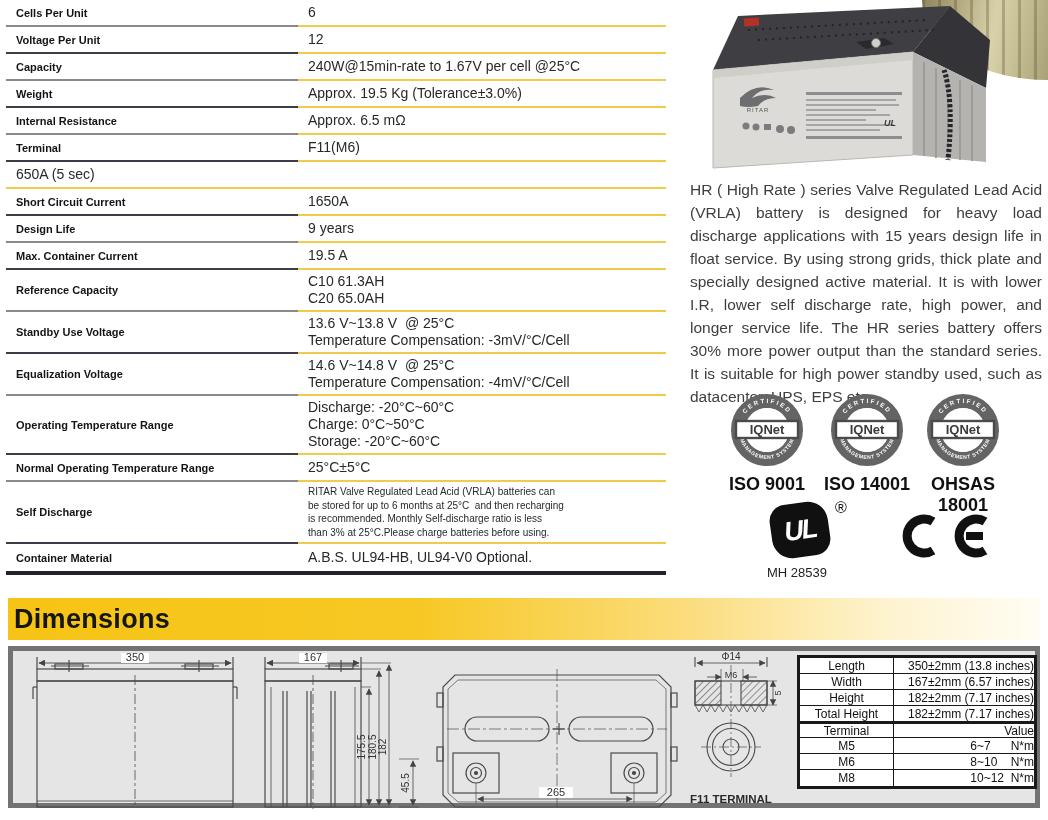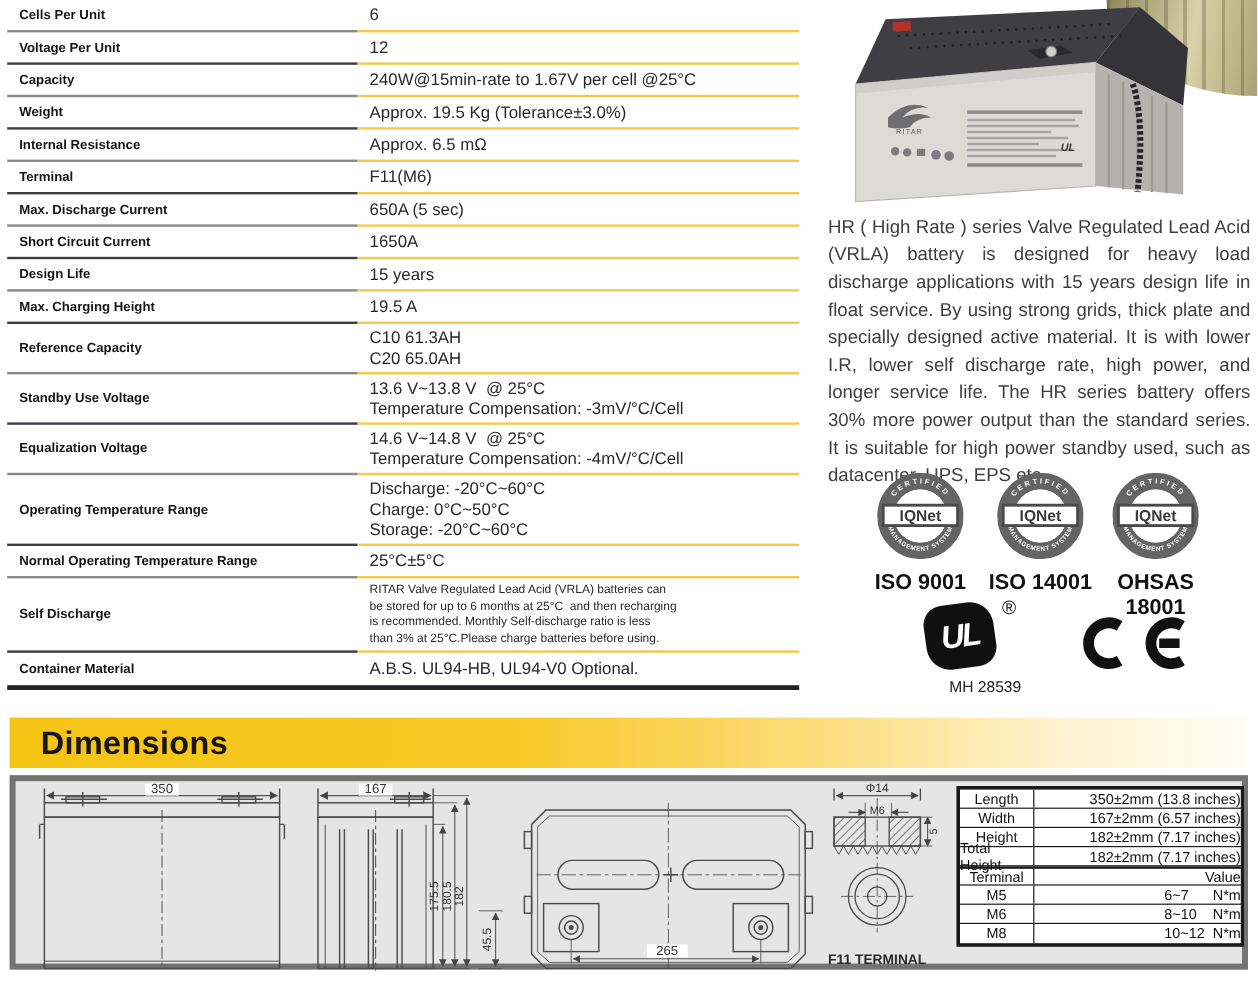--- a/index.html
+++ b/index.html
@@ -47,42 +47,42 @@
   .badge-ohsas    { left:908px; }
 
   .ul-wrap { position:absolute; left:765px; top:503px; width:110px; }
   .ul-box {
     width:58px; height:54px; background:#101010; border-radius:16px 20px 16px 20px;
     transform:rotate(-8deg); display:flex; align-items:center; justify-content:center;
     color:#fff; font-weight:bold; font-style:italic; font-size:27px; letter-spacing:-2px;
     margin-left:6px;
   }
   .ul-reg { position:absolute; left:70px; top:-4px; font-size:16px; color:#111; }
-  .ul-code { margin-top:8px; font-size:13px; color:#222; text-align:center; padding-left:2px; }
+  .ul-code { margin-top:8px; font-size:13px; color:#222; text-align:left; padding-left:2px; }
   .ce-wrap { position:absolute; left:893px; top:513px; }
 
   
   .dim-header {
     position:absolute; left:8px; top:598px; width:1032px; height:42px;
     background:linear-gradient(90deg,#f6c414 0%,#f7c825 40%,#fbdc7a 65%,#fef3cf 85%,#fffdf4 100%);
     display:flex; align-items:center;
   }
-  .dim-title { font-size:27px; font-weight:bold; color:#161616; padding-left:26px; letter-spacing:0.3px; }
+  .dim-title { font-size:27px; font-weight:bold; color:#161616; padding-left:6px; letter-spacing:0.3px; }
 
   .dim-box {
     position:absolute; left:8px; top:646px; width:1032px; height:162px;
     border:5px solid #737373; background:#e5e5e5;
   }
   .draw-svg { position:absolute; left:6px; top:0; }
 
   .dim-table { position:absolute; left:784px; top:4px; width:240px; border:3px solid #191919; background:#fff; }
   .dt-row { display:flex; height:16px; align-items:center; border-bottom:1.5px solid #191919; font-size:12px; color:#111; }
   .dt-row:last-child { border-bottom:none; }
   .dt-row.thick { border-top:2.5px solid #191919; }
-  .dt-row .c1 { width:62px; border-right:1.5px solid #191919; text-align:left; height:100%; display:flex; align-items:center; justify-content:center; }
+  .dt-row .c1 { width:94px; border-right:1.5px solid #191919; text-align:right; height:100%; display:flex; align-items:center; justify-content:center; }
   .dt-row .c2 { flex:1; text-align:right; white-space:pre; }
   .unit-note { position:absolute; right:12px; top:140px; font-size:13px; color:#222;margin-top:42px; }
 
   svg text { font-family:"Liberation Sans", sans-serif; }
 </style>
 </head>
 <body>
 
 <div class="spec-table">
   <div class="spec-row">
@@ -103,33 +103,32 @@
     </div>
   <div class="spec-row">
       <div class="lbl">Internal Resistance</div>
       <div class="val">Approx. 6.5 mΩ</div>
     </div>
   <div class="spec-row">
       <div class="lbl">Terminal</div>
       <div class="val">F11(M6)</div>
     </div>
   <div class="spec-row">
-      <div class="lbl">Max. Discharge Current</div>
       <div class="val">650A (5 sec)</div>
     </div>
   <div class="spec-row">
       <div class="lbl">Short Circuit Current</div>
       <div class="val">1650A</div>
     </div>
   <div class="spec-row">
       <div class="lbl">Design Life</div>
-      <div class="val">15 years</div>
-    </div>
-  <div class="spec-row">
-      <div class="lbl">Max. Charging Height</div>
+      <div class="val">9 years</div>
+    </div>
+  <div class="spec-row">
+      <div class="lbl">Max. Container Current</div>
       <div class="val">19.5 A</div>
     </div>
   <div class="spec-row">
       <div class="lbl">Reference Capacity</div>
       <div class="val">C10 61.3AH
 C20 65.0AH</div>
     </div>
   <div class="spec-row">
       <div class="lbl">Standby Use Voltage</div>
       <div class="val">13.6 V~13.8 V  @ 25°C

